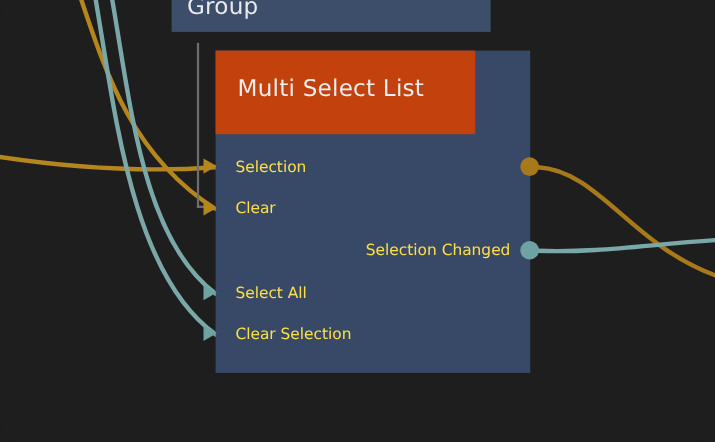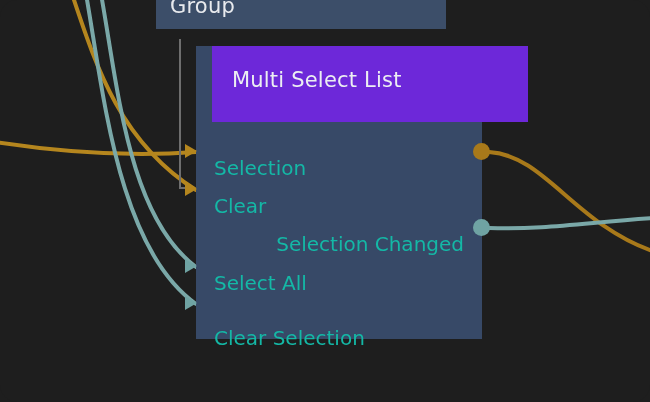--- a/index.html
+++ b/index.html
@@ -68,46 +68,45 @@
     top: 46px;
     width: 286px;
     height: 293px;
     background: #374967;
     box-sizing: border-box;
   }
   .node-header {
     position: absolute;
     left: 0;
     top: 0;
-    width: 316px;
+    width: 236px;
     height: 76px;
-    background: #6d28d9;
-    margin-left: 16px;
+    background: #c2410c;
   }
   .node-title {
     position: absolute;
     left: 20px;
     top: 22px;
     font-size: 21px;
     color: #eceef2;
     letter-spacing: 0.2px;
     white-space: nowrap;
   }
 
   .port-row {
     position: absolute;
     left: 0;
     width: 286px;
     height: 22px;
   }
   .port-label {
     position: absolute;
-    top: 16px;
-    font-size: 20px;
-    color: #14b8a6;
+    top: 0;
+    font-size: 14px;
+    color: #fde047;
     line-height: 22px;
     white-space: nowrap;
   }
   .port-label.in  { left: 18px; }
   .port-label.out { right: 18px; }
 
   
   .arrow {
     position: absolute;
     width: 0;
@@ -169,21 +168,21 @@
     </div>
 
     <div class="port-row" style="top:171px;">
       <div class="port-label out">Selection Changed</div>
     </div>
 
     <div class="port-row" style="top:210px;">
       <div class="port-label in">Select All</div>
     </div>
 
-    <div class="port-row" style="top:247px;margin-top:18px;">
+    <div class="port-row" style="top:247px;">
       <div class="port-label in">Clear Selection</div>
     </div>
   </div>
 
   <div class="arrow data" style="left:185px; top:144px;"></div>
   <div class="arrow data" style="left:185px; top:182px;"></div>
   <div class="arrow exec" style="left:185px; top:259px;"></div>
   <div class="arrow exec" style="left:185px; top:296px;"></div>
 
   <div class="dot data" style="left:473px; top:143px;"></div>

